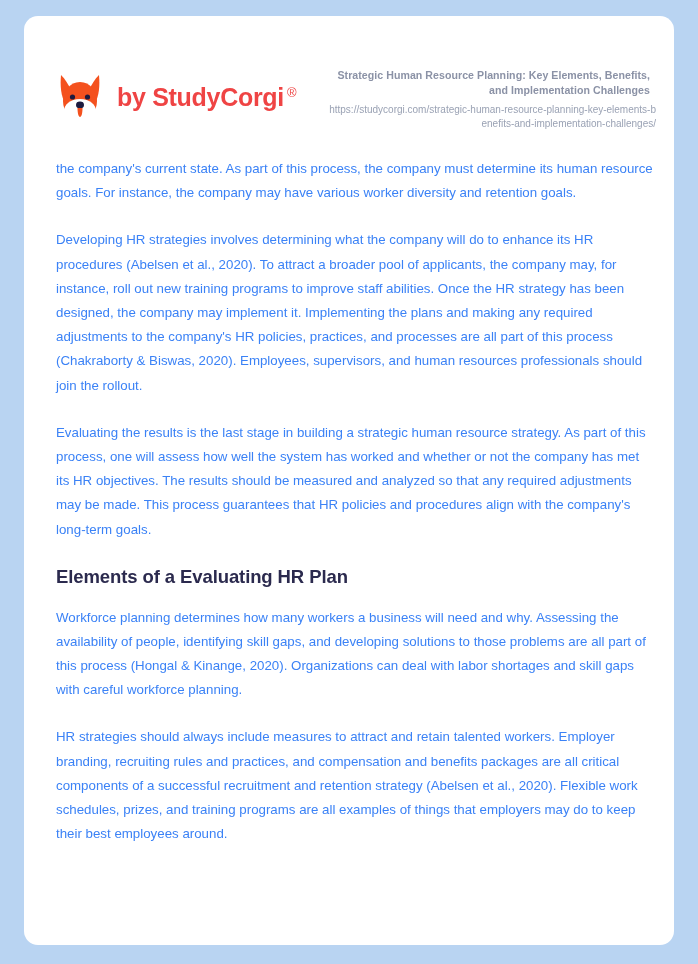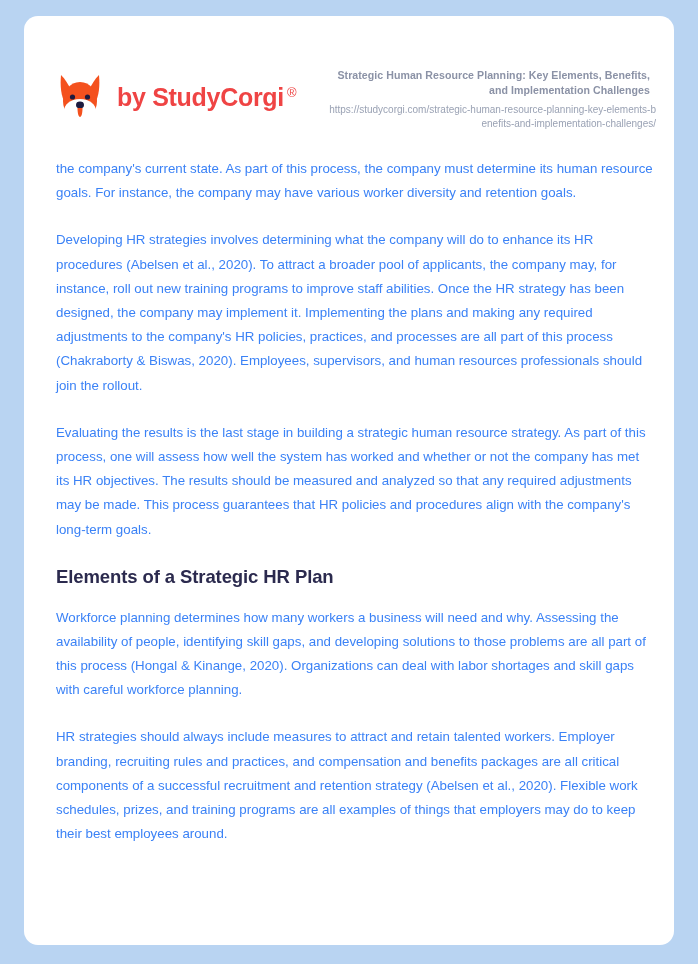--- a/index.html
+++ b/index.html
@@ -144,18 +144,18 @@
       <p class="header-title">Strategic Human Resource Planning: Key Elements, Benefits, and Implementation Challenges</p>
       <p class="header-url">https://studycorgi.com/strategic-human-resource-planning-key-elements-benefits-and-implementation-challenges/</p>
     </div>
 
   </div>
 
   <div class="doc-body">
     <p>the company's current state. As part of this process, the company must determine its human resource goals. For instance, the company may have various worker diversity and retention goals.</p>
     <p>Developing HR strategies involves determining what the company will do to enhance its HR procedures (Abelsen et al., 2020). To attract a broader pool of applicants, the company may, for instance, roll out new training programs to improve staff abilities. Once the HR strategy has been designed, the company may implement it. Implementing the plans and making any required adjustments to the company's HR policies, practices, and processes are all part of this process (Chakraborty &amp; Biswas, 2020). Employees, supervisors, and human resources professionals should join the rollout.</p>
     <p>Evaluating the results is the last stage in building a strategic human resource strategy. As part of this process, one will assess how well the system has worked and whether or not the company has met its HR objectives. The results should be measured and analyzed so that any required adjustments may be made. This process guarantees that HR policies and procedures align with the company's long-term goals.</p>
-    <h2 class="section-heading">Elements of a Strategic HR Plan</h2>
+    <h2 class="section-heading">Elements of a Evaluating HR Plan</h2>
     <p>Workforce planning determines how many workers a business will need and why. Assessing the availability of people, identifying skill gaps, and developing solutions to those problems are all part of this process (Hongal &amp; Kinange, 2020). Organizations can deal with labor shortages and skill gaps with careful workforce planning.</p>
     <p>HR strategies should always include measures to attract and retain talented workers. Employer branding, recruiting rules and practices, and compensation and benefits packages are all critical components of a successful recruitment and retention strategy (Abelsen et al., 2020). Flexible work schedules, prizes, and training programs are all examples of things that employers may do to keep their best employees around.</p>
   </div>
 
 </div>
 
 </body></html>

